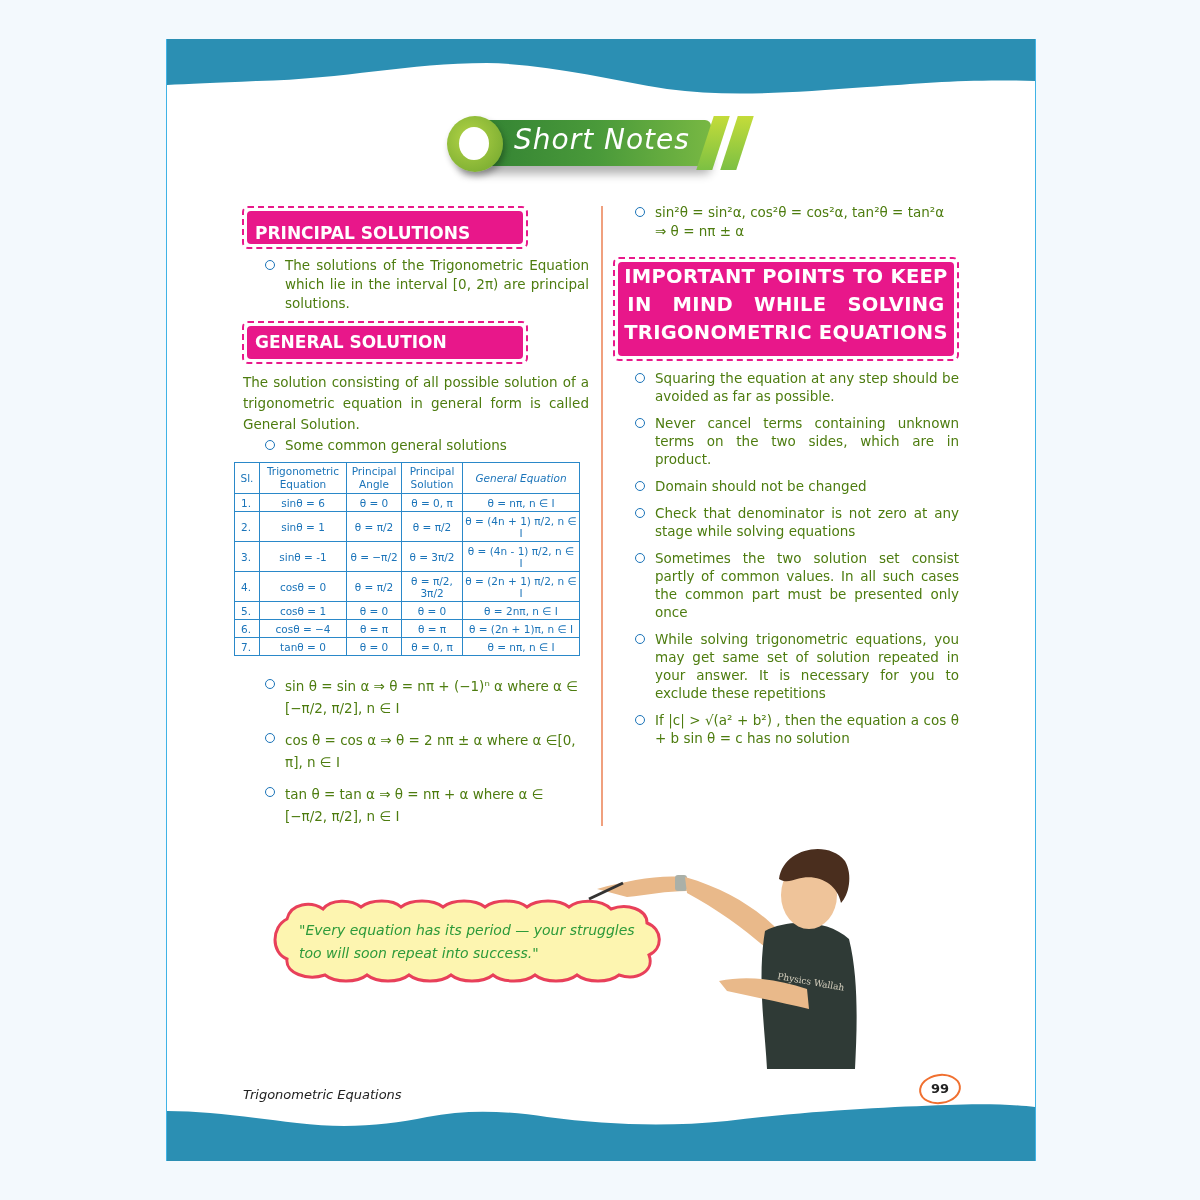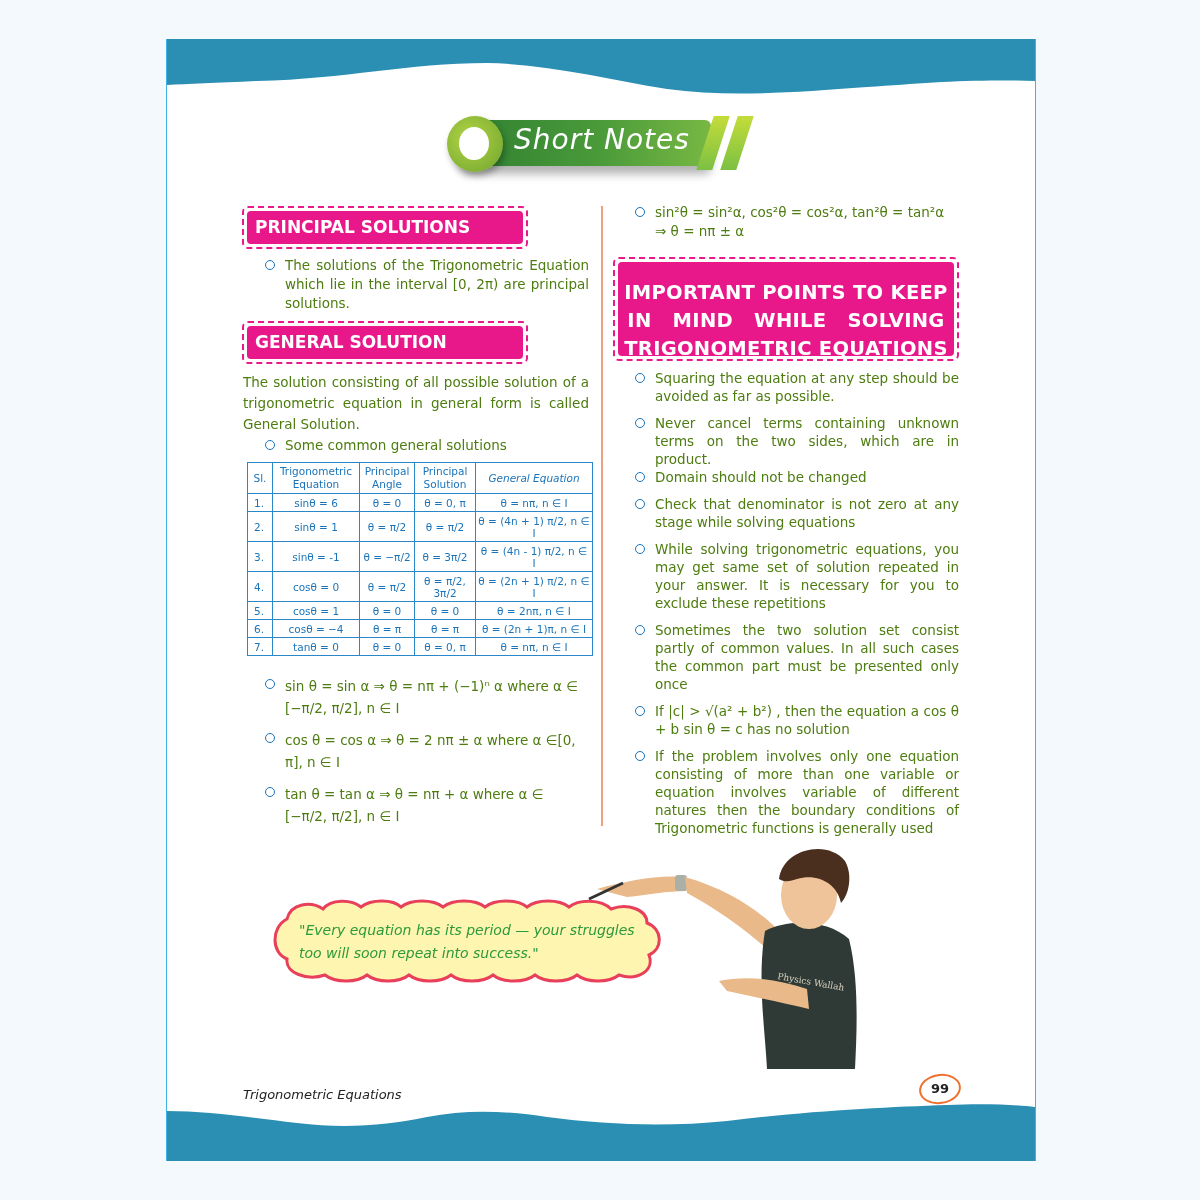--- a/index.html
+++ b/index.html
@@ -58,21 +58,21 @@
     font-family: "DejaVu Sans", sans-serif;
   }
   .bullet { position: relative; padding-left: 22px; }
   .bullet::before {
     content: ""; position: absolute; left: 2px; top: 4px; width: 8px; height: 8px;
     border: 1.5px solid #1b74b9; border-radius: 50%;
   }
   .justify { text-align: justify; }
 
   table.gs {
-    position: absolute; left: 80px; top: 423px; width: 346px;
+    position: absolute; left: 67px; top: 423px; width: 346px;
     border-collapse: collapse; color: #1b74b9; font-size: 10.5px;
     font-family: "DejaVu Sans", sans-serif;
   }
   table.gs th, table.gs td {
     border: 1px solid #2a88c9; text-align: center; padding: 0 2px; font-weight: normal;
   }
   table.gs th { height: 30px; line-height: 13px; }
   table.gs th.gen { font-style: italic; }
   table.gs td.sl { text-align: left; padding-left: 6px; }
   table.gs tr.tall td { height: 29px; }
@@ -111,21 +111,21 @@
 
   <div class="banner">
     <div class="banner-body"></div>
     <div class="banner-ring"></div>
     <div class="banner-title">Short Notes</div>
     <div class="stripe" style="left:258px;"></div>
     <div class="stripe" style="left:282px;"></div>
   </div>
 
   <div class="sec-head" style="left:75px; top:167px; width:286px; height:43px;">
-    <div class="inner" style="font-size:17px; padding:6px 8px;">PRINCIPAL SOLUTIONS</div>
+    <div class="inner" style="font-size:17px; padding:12px 8px;">PRINCIPAL SOLUTIONS</div>
   </div>
 
   <div class="text justify" style="left:96px; top:217px; width:326px;">
     <div class="bullet">The solutions of the Trigonometric Equation which lie in the interval [0, 2π) are principal solutions.</div>
   </div>
 
   <div class="sec-head" style="left:75px; top:282px; width:286px; height:43px;">
     <div class="inner" style="font-size:17px; padding:6px 8px;">GENERAL SOLUTION</div>
   </div>
 
@@ -205,36 +205,35 @@
   </div>
 
   <div class="divider"></div>
 
   <div class="text" style="left:466px; top:164px; width:330px;">
     <div class="bullet">sin²θ = sin²α,  cos²θ = cos²α,  tan²θ = tan²α</div>
     <div style="padding-left:22px;">⇒ θ = nπ ± α</div>
   </div>
 
   <div class="sec-head" style="left:446px; top:218px; width:346px; height:104px;">
-    <div class="inner" style="font-size:19.5px; line-height:28px; padding:17px 4px; text-align:center; letter-spacing:0.3px;">
+    <div class="inner" style="font-size:19.5px; line-height:28px; padding:1px 4px; text-align:center; letter-spacing:0.3px;">
       <div>IMPORTANT POINTS TO KEEP</div>
       <div style="word-spacing:14px;">IN MIND WHILE SOLVING</div>
       <div>TRIGONOMETRIC EQUATIONS</div>
     </div>
   </div>
 
   <div class="text justify" style="left:466px; top:330px; width:326px; line-height:18px;">
     <div class="bullet" style="margin-bottom:9px;">Squaring the equation at any step should be avoided as far as possible.</div>
-    <div class="bullet" style="">Never cancel terms containing unknown terms on the two sides, which are in product.</div>
+    <div class="bullet" style="margin-bottom:9px;">Never cancel terms containing unknown terms on the two sides, which are in product.</div>
     <div class="bullet" style="margin-bottom:9px;">Domain should not be changed</div>
     <div class="bullet" style="margin-bottom:9px;">Check that denominator is not zero at any stage while solving equations</div>
+    <div class="bullet" style="margin-bottom:9px;">Sometimes the two solution set consist partly of common values. In all such cases the common part must be presented only once</div>
     <div class="bullet" style="margin-bottom:9px;">While solving trigonometric equations, you may get same set of solution repeated in your answer. It is necessary for you to exclude these repetitions</div>
-    <div class="bullet" style="margin-bottom:9px;">Sometimes the two solution set consist partly of common values. In all such cases the common part must be presented only once</div>
     <div class="bullet" style="margin-bottom:9px;">If |c| &gt; √(a² + b²) , then the equation a cos θ + b sin θ = c has no solution</div>
-    <div class="bullet">If the problem involves only one equation consisting of more than one variable or equation involves variable of different natures then the boundary conditions of Trigonometric functions is generally used</div>
   </div>
 
   <svg class="cloud" viewBox="0 0 400 86">
     <path d="M20 22 C24 6 44 4 56 12 C64 2 84 2 94 10 C104 2 126 2 134 10 C144 2 166 2 176 10 C186 2 208 2 218 10 C228 2 250 2 260 10 C270 2 292 2 302 10 C312 2 334 2 344 12 C360 6 380 12 380 26 C396 32 396 52 382 58 C388 74 370 84 352 78 C342 86 320 86 310 78 C300 86 278 86 268 78 C258 86 236 86 226 78 C216 86 194 86 184 78 C174 86 152 86 142 78 C132 86 110 86 100 78 C90 86 68 86 58 78 C40 84 18 76 20 62 C4 56 4 30 20 22 Z" fill="#fdf5b0" stroke="#e8405a" stroke-width="3"></path>
   </svg>
   <div class="quote">"Every equation has its period — your struggles too will soon repeat into success."</div>
 
   <svg class="person" viewBox="0 0 280 230">
 
     <path d="M10 50 C40 42 70 36 95 38 L100 52 C80 52 60 56 40 58 Z" fill="#e9b98a"></path>

